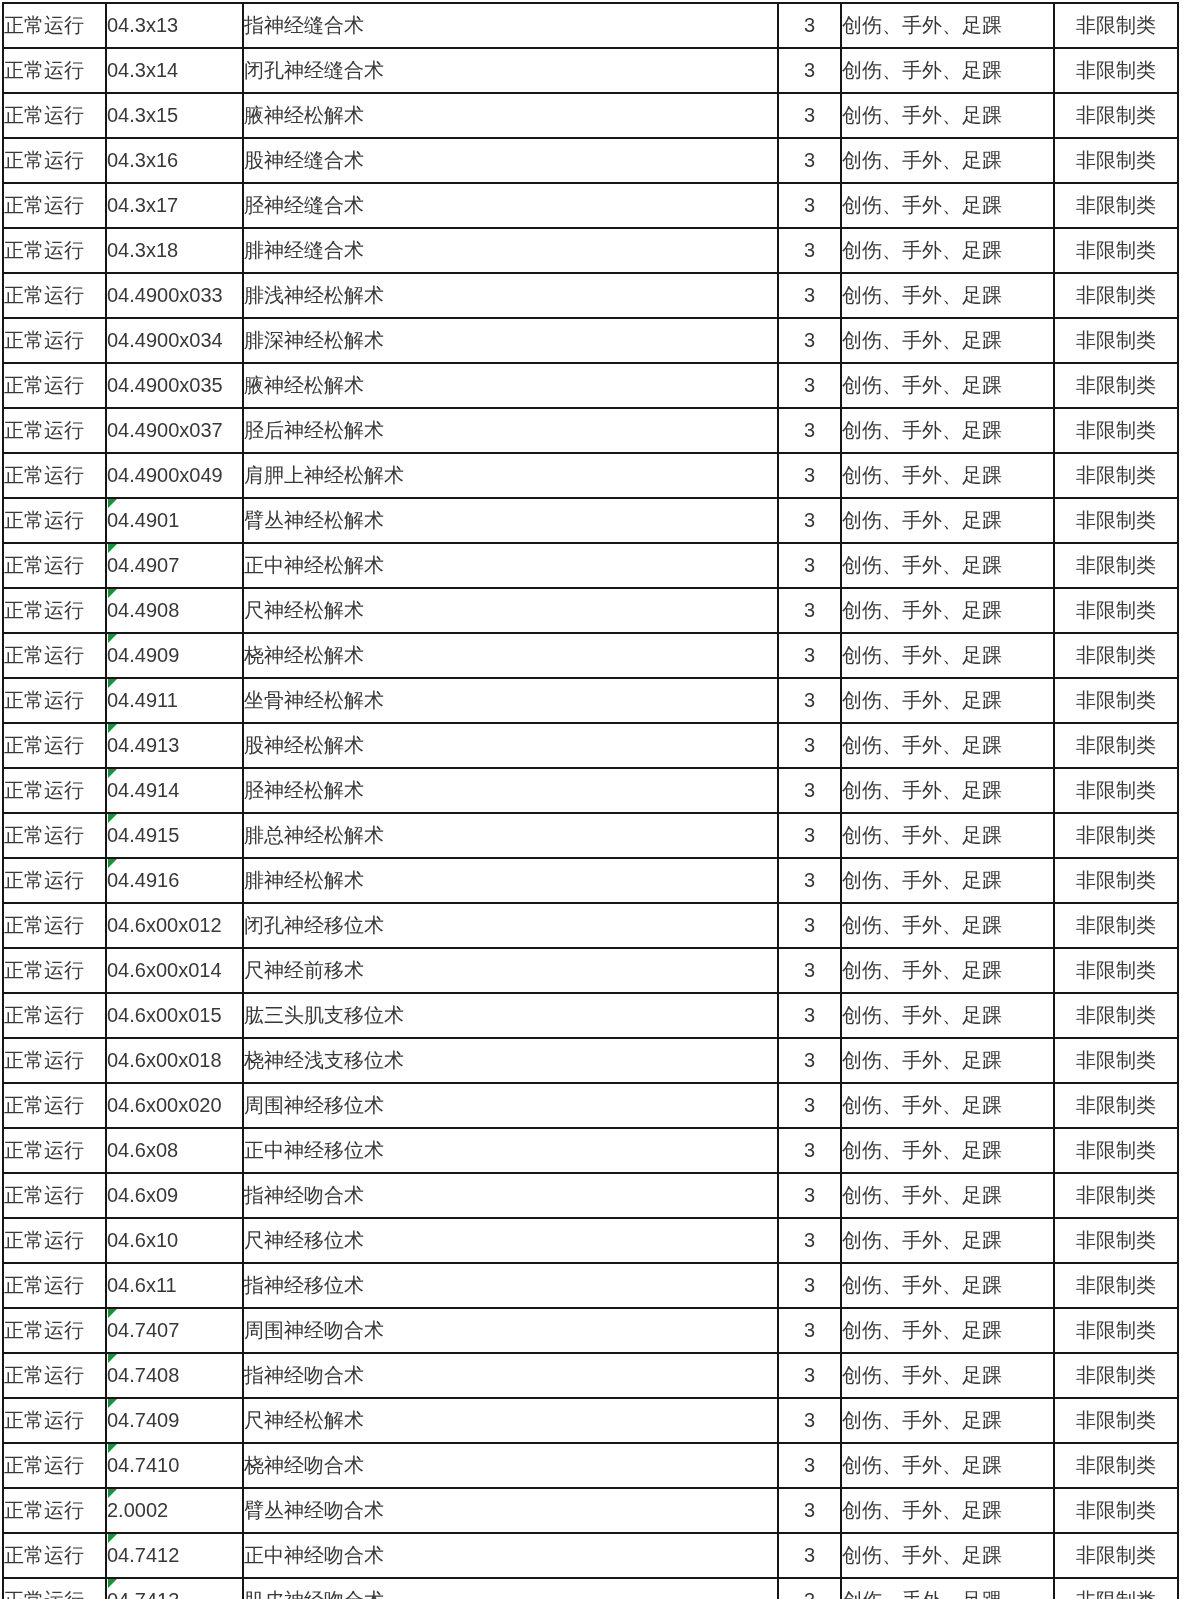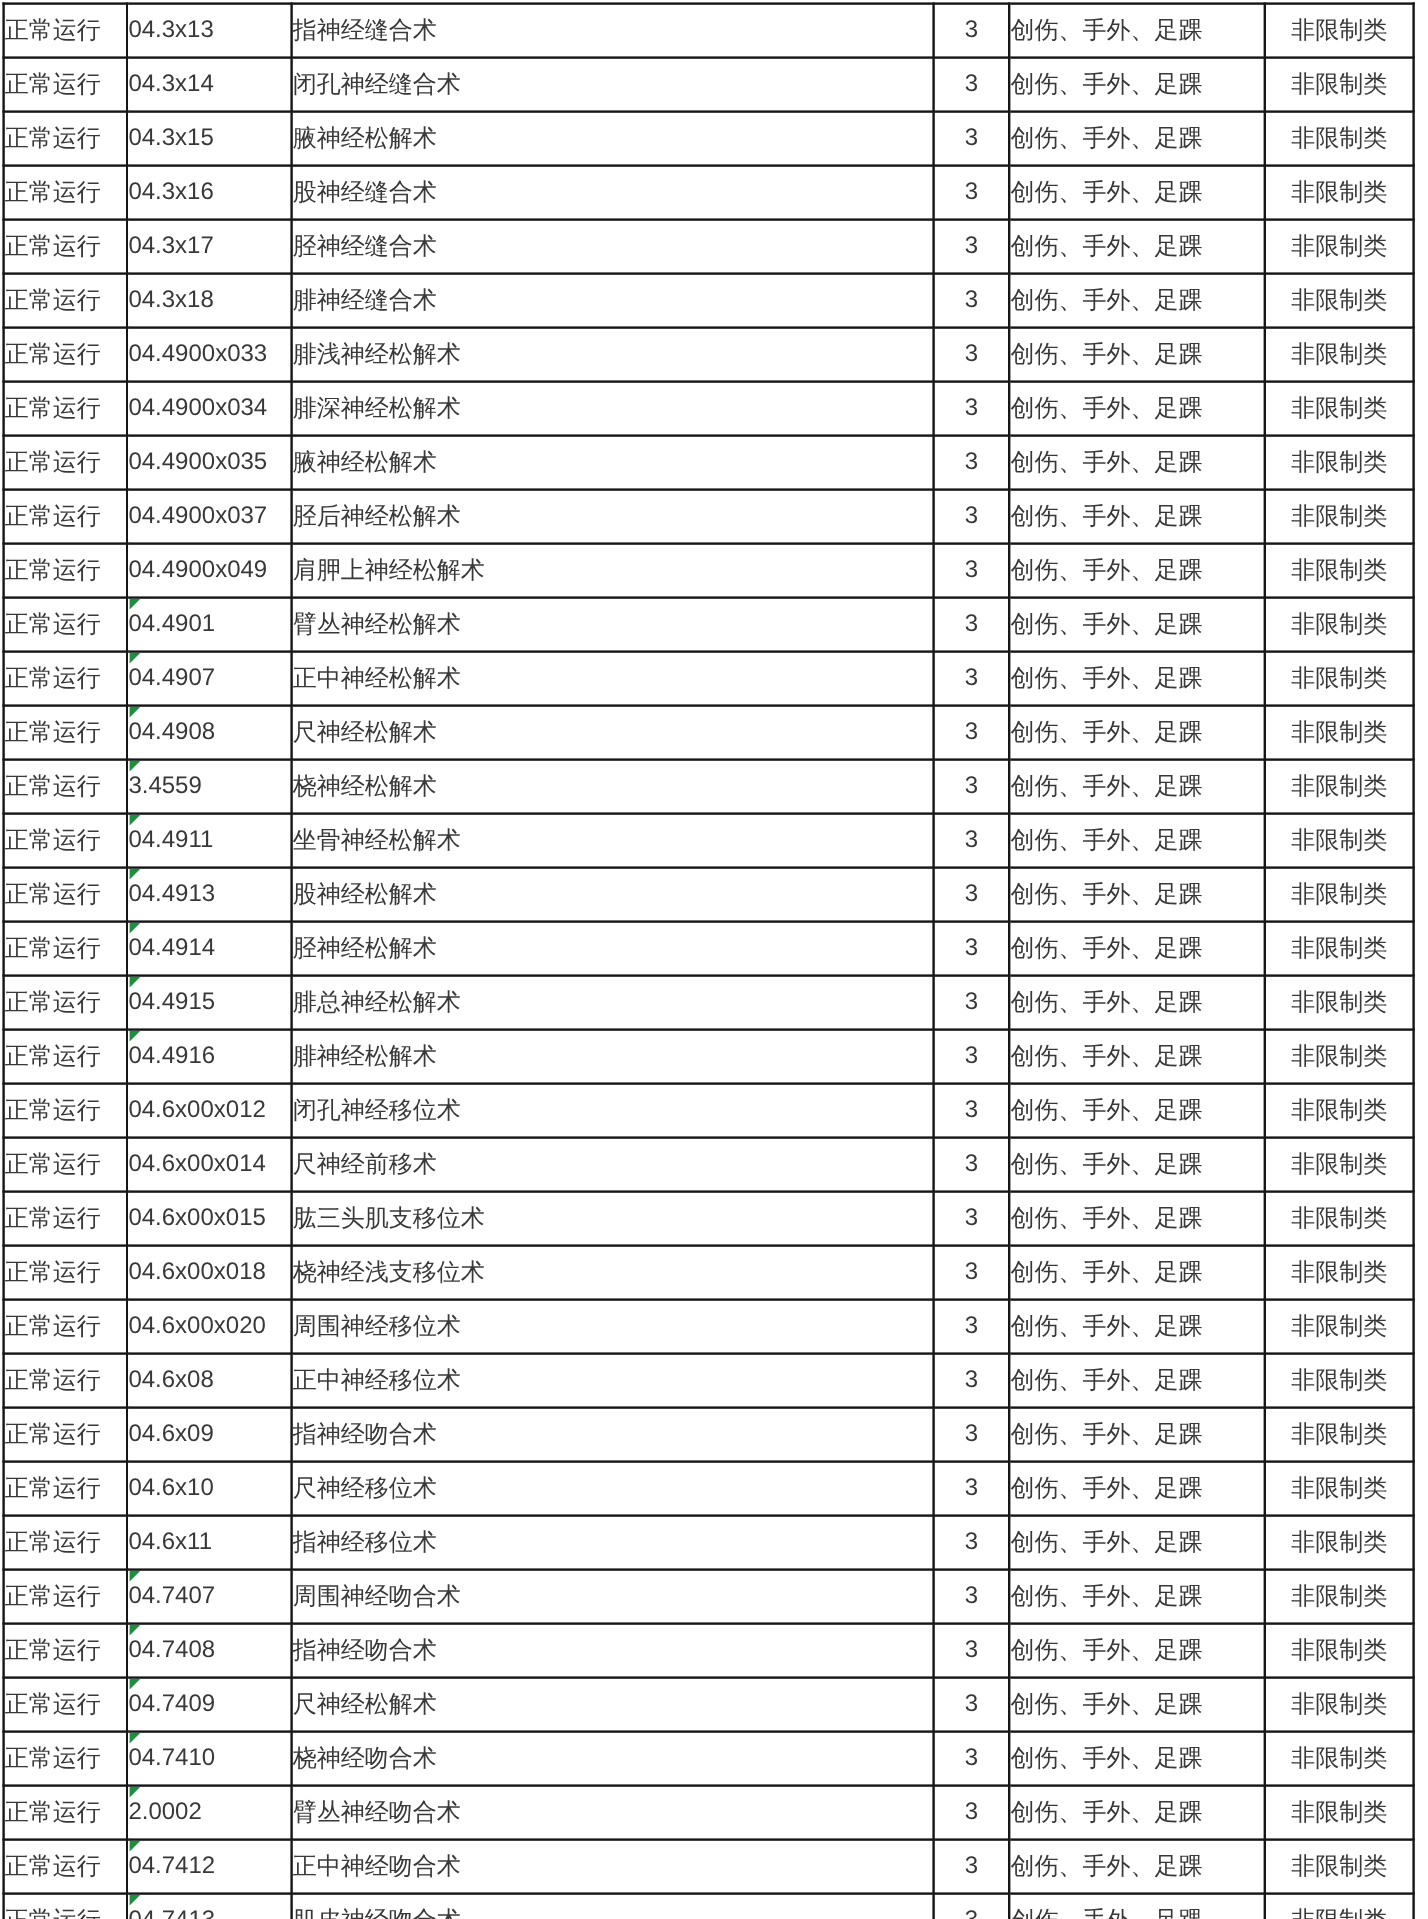--- a/index.html
+++ b/index.html
@@ -171,21 +171,21 @@
         <tr>
     <td class="c-status">正常运行</td>
     <td class="c-code"><span class="flag" style="border-top-color: rgb(30, 142, 62);"></span><span>04.4908</span></td>
     <td class="c-name">尺神经松解术</td>
     <td class="c-qty">3</td>
     <td class="c-depts">创伤、手外、足踝</td>
     <td class="c-restr">非限制类</td>
   </tr>
         <tr>
     <td class="c-status">正常运行</td>
-    <td class="c-code"><span class="flag" style="border-top-color: rgb(30, 142, 62);"></span><span>3.4559</span></td>
+    <td class="c-code"><span class="flag" style="border-top-color: rgb(30, 142, 62);"></span><span>04.4909</span></td>
     <td class="c-name">桡神经松解术</td>
     <td class="c-qty">3</td>
     <td class="c-depts">创伤、手外、足踝</td>
     <td class="c-restr">非限制类</td>
   </tr>
         <tr>
     <td class="c-status">正常运行</td>
     <td class="c-code"><span class="flag" style="border-top-color: rgb(30, 142, 62);"></span><span>04.4911</span></td>
     <td class="c-name">坐骨神经松解术</td>
     <td class="c-qty">3</td>

